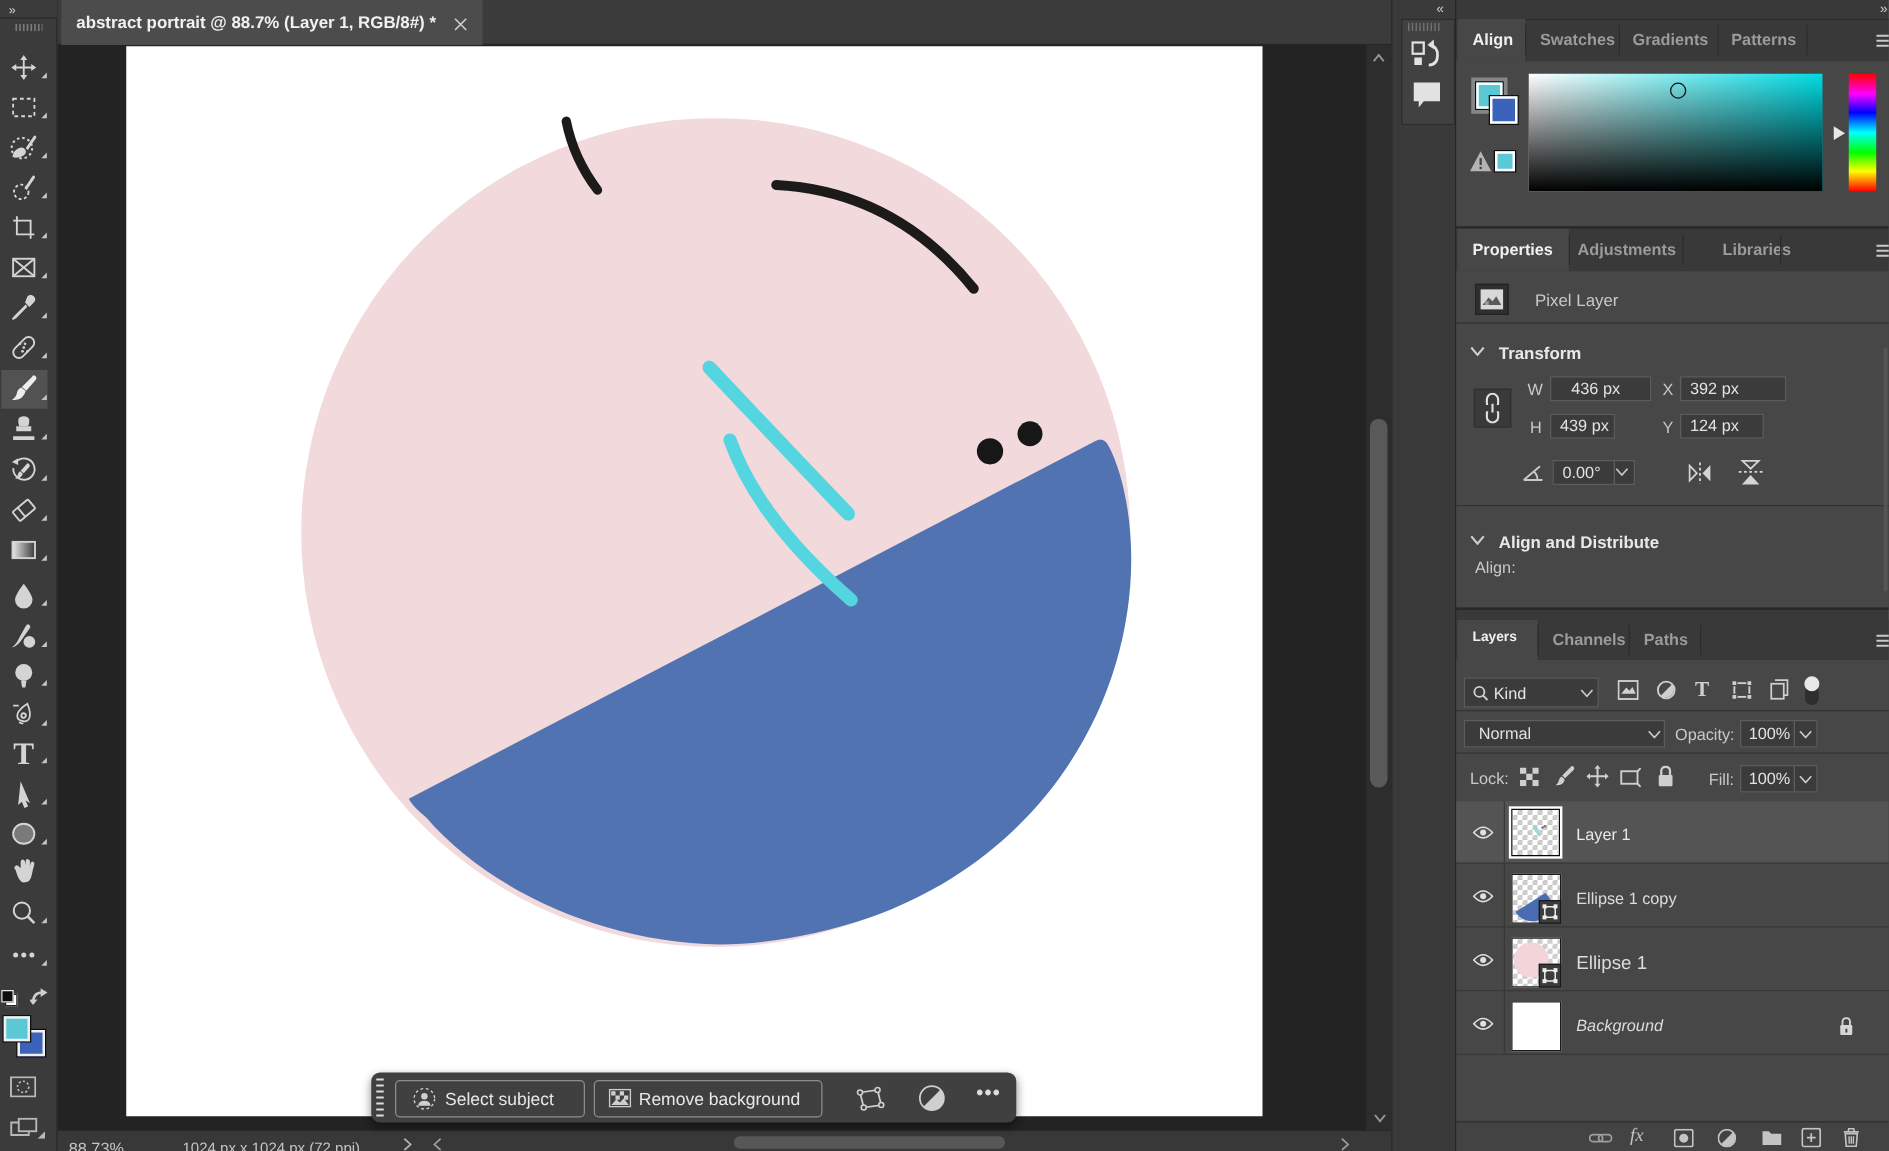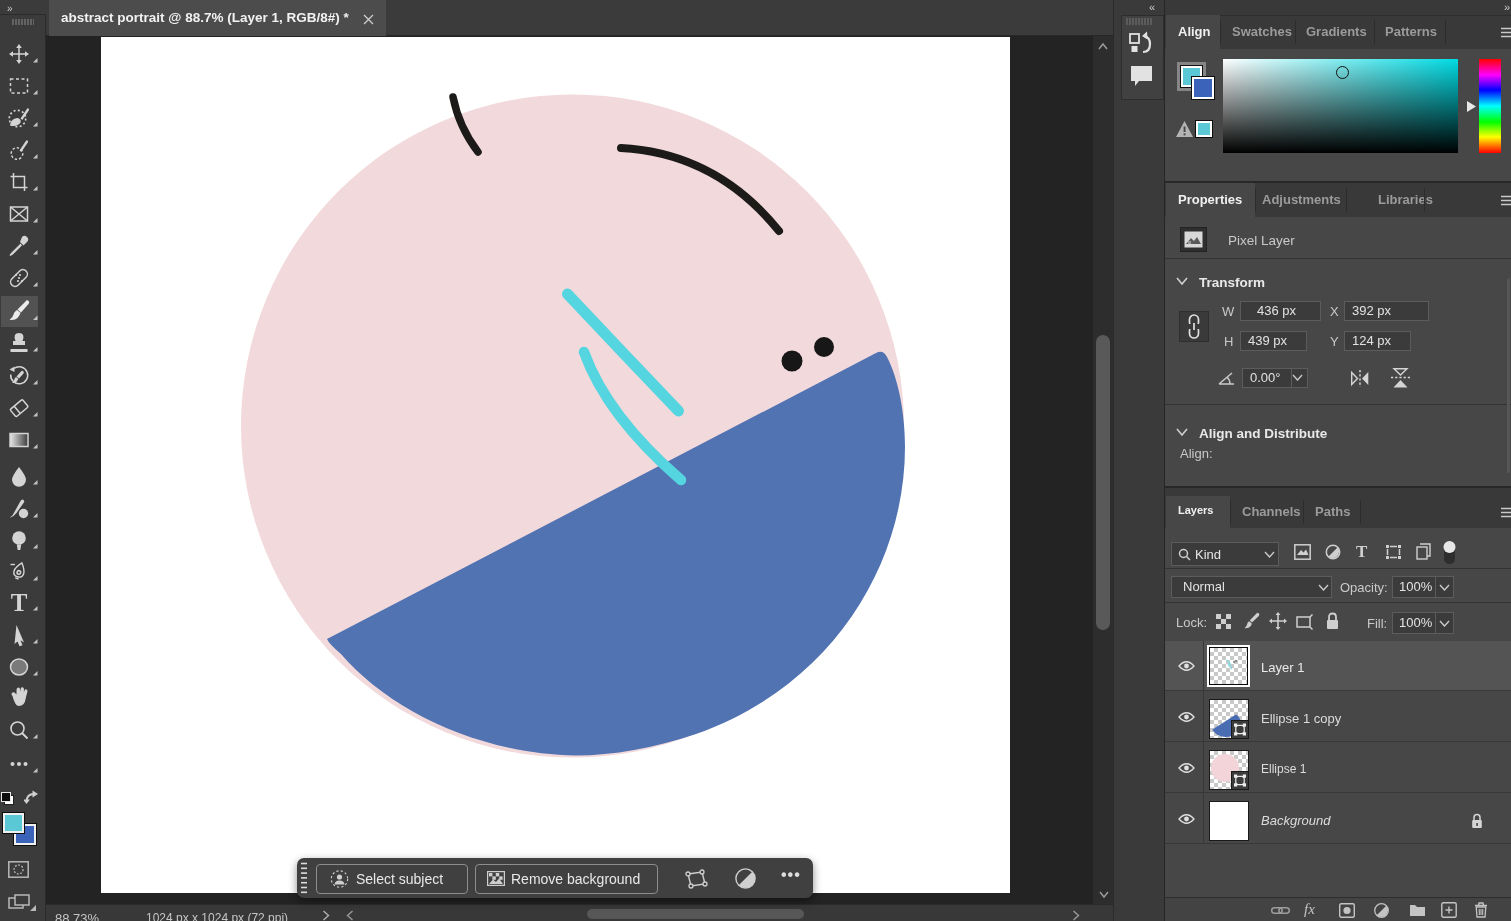--- a/index.html
+++ b/index.html
@@ -393,21 +393,21 @@
 
 <svg class="abs" style="left:1176px;top:277px;" width="12" height="8" viewBox="0 0 12 8">
     <path d="M1 1 L6 7 L11 1" stroke="#cfcfcf" stroke-width="1.6" fill="none"></path>
   </svg>
 <div class="abs" style="left:1199px;top:275px;font-size:13.5px;font-weight:700;color:#e8e8e8;">Transform</div>
 <div class="abs lbl" style="left:1222px;top:304px;">W</div>
 <div class="abs inp" style="left:1240px;top:301px;width:81px;height:20px;line-height:18px;padding-left:16px;">436 px</div>
 <div class="abs lbl" style="left:1330px;top:304px;">X</div>
 <div class="abs inp" style="left:1344px;top:301px;width:85px;height:20px;line-height:18px;padding-left:7px;">392 px</div>
 <div class="abs lbl" style="left:1224px;top:334px;">H</div>
-<div class="abs inp" style="left:1240px;top:331px;width:67px;height:20px;line-height:18px;padding-left:7px;">439 px</div>
+<div class="abs inp" style="left:1240px;top:331px;width:52px;height:20px;line-height:18px;padding-left:7px;">439 px</div>
 <div class="abs lbl" style="left:1330px;top:334px;">Y</div>
 <div class="abs inp" style="left:1344px;top:331px;width:67px;height:20px;line-height:18px;padding-left:7px;">124 px</div>
 
 <div class="abs" style="left:1179px;top:311px;width:30px;height:31px;background:#3a3a3a;border:1px solid #2f2f2f;"></div>
 <svg class="abs" style="left:1188px;top:314px;" width="12" height="25" viewBox="0 0 12 25">
     <rect x="1.5" y="1" width="9" height="12" rx="4.5" stroke="#e0e0e0" stroke-width="1.7" fill="none"></rect>
     <rect x="1.5" y="12" width="9" height="12" rx="4.5" stroke="#e0e0e0" stroke-width="1.7" fill="none"></rect>
     <rect x="0.5" y="10" width="11" height="5" fill="#3a3a3a"></rect>
     <line x1="6" y1="9" x2="6" y2="16" stroke="#e0e0e0" stroke-width="1.7"></line>
   </svg>
@@ -534,21 +534,21 @@
   </svg>
 
 <div class="abs" style="left:1165px;top:641px;width:346px;height:49px;background:#545454;"></div>
 <div class="abs" style="left:1165px;top:690px;width:346px;height:1px;background:#383838;"></div>
 <div class="abs" style="left:1165px;top:741px;width:346px;height:1px;background:#383838;"></div>
 <div class="abs" style="left:1165px;top:792px;width:346px;height:1px;background:#383838;"></div>
 <div class="abs" style="left:1165px;top:843px;width:346px;height:1px;background:#383838;"></div>
 <div class="abs" style="left:1203px;top:641px;width:1px;height:202px;background:#383838;"></div>
 <div class="abs" style="left:1261px;top:660px;font-size:13px;color:#eaeaea;">Layer 1</div>
 <div class="abs" style="left:1261px;top:711px;font-size:13px;color:#dcdcdc;">Ellipse 1 copy</div>
-<div class="abs" style="left:1261px;top:762px;font-size:12px;color:#dcdcdc;">Ellipse 1</div>
+<div class="abs" style="left:1261px;top:762px;font-size:15px;color:#dcdcdc;">Ellipse 1</div>
 <div class="abs" style="left:1261px;top:813px;font-size:13px;font-style:italic;color:#dcdcdc;">Background</div>
 
 <svg class="abs" style="left:1178px;top:660px;" width="17" height="12" viewBox="0 0 17 12">
     <path d="M1 6 Q8.5 -2.5 16 6 Q8.5 14.5 1 6 Z" stroke="#e0e0e0" stroke-width="1.3" fill="none"></path>
     <circle cx="8.5" cy="6" r="2.4" fill="#e0e0e0"></circle>
   </svg>
 <svg class="abs" style="left:1178px;top:711px;" width="17" height="12" viewBox="0 0 17 12">
     <path d="M1 6 Q8.5 -2.5 16 6 Q8.5 14.5 1 6 Z" stroke="#e0e0e0" stroke-width="1.3" fill="none"></path>
     <circle cx="8.5" cy="6" r="2.4" fill="#e0e0e0"></circle>
   </svg>

